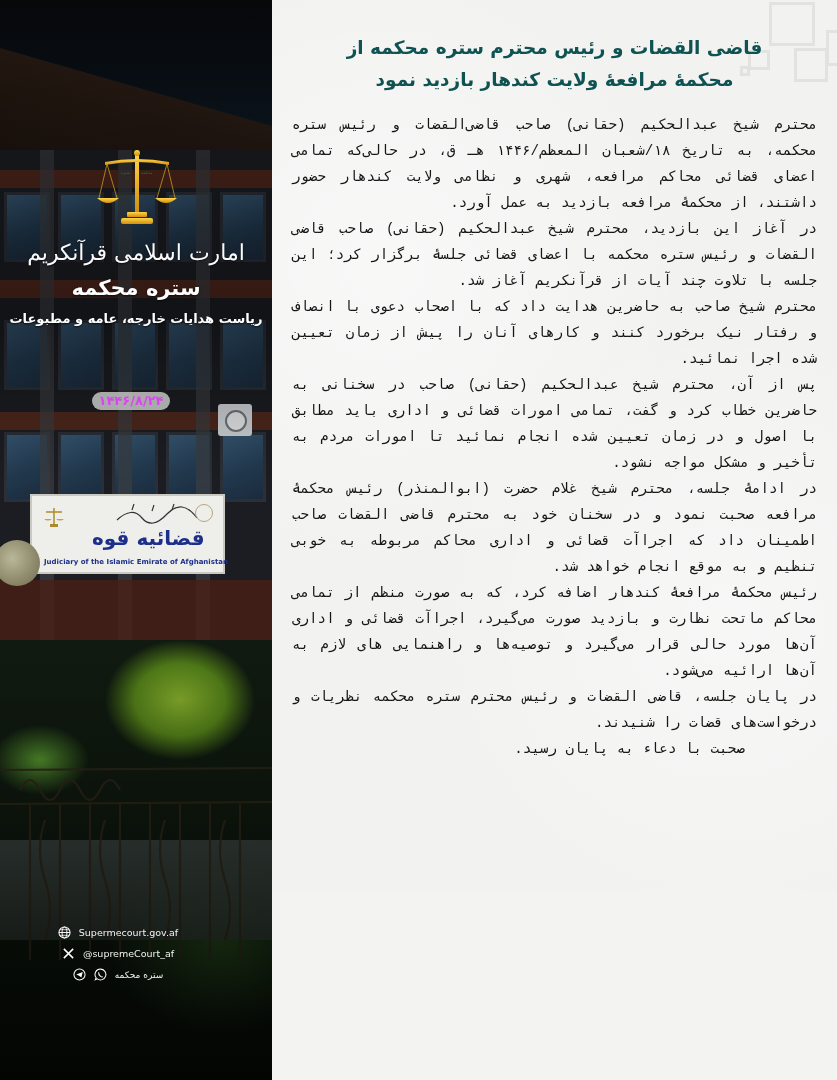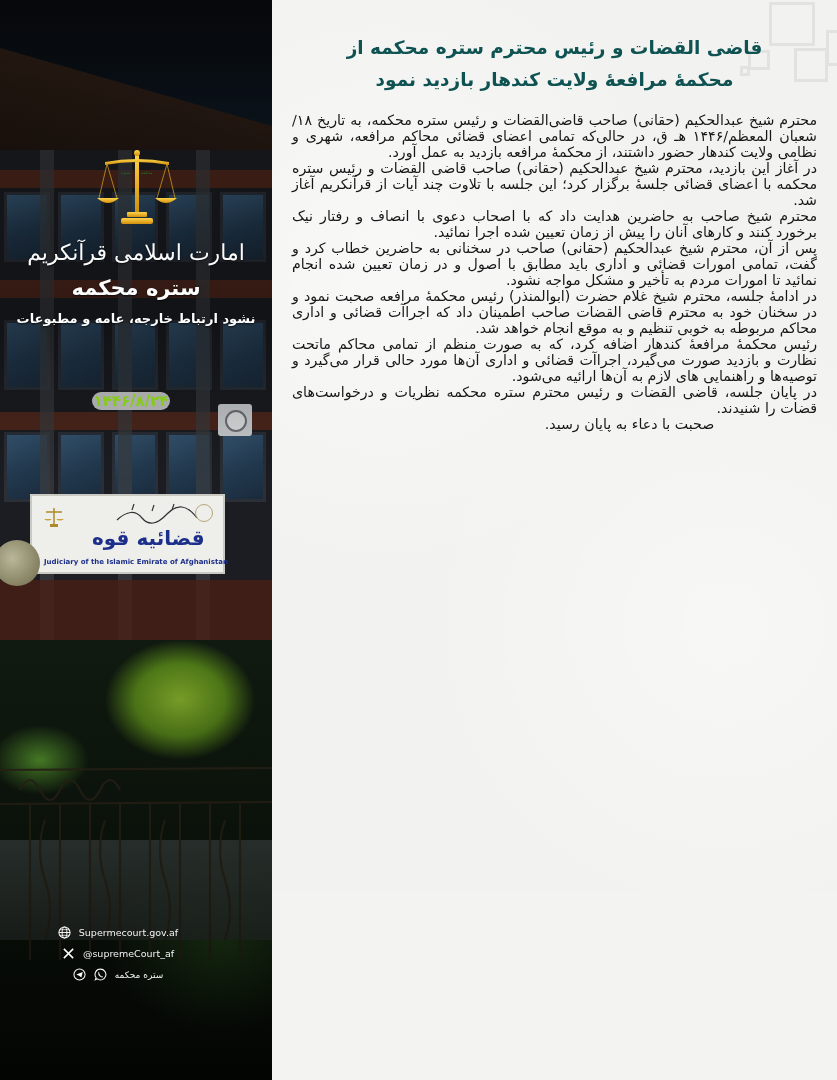--- a/index.html
+++ b/index.html
@@ -94,21 +94,21 @@
     color: #ffffff; font-weight: bold; font-size: 21px; direction: rtl;
     text-shadow: 0 1px 2px rgba(0,0,0,.7);
   }
   .dept-name {
     position: absolute; left: 0; top: 311px; width: 272px; text-align: center;
     color: #ffffff; font-weight: bold; font-size: 13px; direction: rtl;
     text-shadow: 0 1px 2px rgba(0,0,0,.7);
   }
   .date-badge {
     position: absolute; left: 92px; top: 392px; width: 78px; height: 18px; border-radius: 9px;
-    background: rgba(190,190,190,.88); color: #84cc16; font-weight: bold; font-size: 15px;
+    background: rgba(190,190,190,.88); color: #d946ef; font-weight: bold; font-size: 13px;
     text-align: center; line-height: 18px; letter-spacing: 1px;
   }
 
   .contacts { position: absolute; left: 0; top: 922px; width: 236px; }
   .contact-row {
     display: flex; align-items: center; justify-content: center; gap: 8px;
     color: #f2f2f2; font-size: 9.5px; height: 21px;
   }
   .contact-row svg { width: 13px; height: 13px; }
   .contact-row .ar { direction: rtl; font-size: 9px; }
@@ -123,21 +123,21 @@
     overflow: hidden;
   }
   .deco-sq { position: absolute; border: 3px solid #e2e2e0; }
 
   .title {
     position: absolute; left: 0; top: 32px; width: 565px; text-align: center; direction: rtl;
     color: #0e5252; font-weight: bold; font-size: 18.5px; line-height: 32px;
   }
   .body-text {
     position: absolute; left: 20px; top: 112px; width: 525px; direction: rtl; text-align: justify;
-    color: #161616; font-size: 14.2px; line-height: 16px;
+    color: #161616; font-size: 14.2px; line-height: 26px; font-family: Liberation Mono, monospace;
   }
   .body-text p { text-align-last: right; }
   .closing { text-align: center !important; text-align-last: center !important; padding-left: 150px; }
 </style>
 </head>
 <body>
 
 <div class="left-panel">
   <div class="sky"></div>
   <div class="roof"></div>
@@ -229,21 +229,21 @@
     </g>
     <path d="M0 50 Q11 60 22 50Z" fill="url(#gold)"></path>
     <path d="M58 50 Q69 60 80 50Z" fill="url(#gold)"></path>
     <rect x="30" y="64" width="20" height="5" rx="1" fill="url(#gold)"></rect>
     <rect x="24" y="70" width="32" height="6" rx="2" fill="url(#gold)"></rect>
     <text x="24" y="26" font-size="4" fill="#1d7a2a">ستره</text>
     <text x="44" y="26" font-size="4" fill="#1d7a2a">محکمه</text>
   </svg>
   <div class="emirate-calli">امارت اسلامی قرآنکریم</div>
   <div class="court-name">ستره محکمه</div>
-  <div class="dept-name">نشود ارتباط خارجه، عامه و مطبوعات</div>
+  <div class="dept-name">ریاست هدایات خارجه، عامه و مطبوعات</div>
   <div class="date-badge">۱۴۴۶/۸/۲۴</div>
 
   <div class="contacts">
     <div class="contact-row">
       <svg viewBox="0 0 14 14">
         <circle cx="7" cy="7" r="6" stroke="#fff" stroke-width="1.1" fill="none"></circle>
         <ellipse cx="7" cy="7" rx="2.6" ry="6" stroke="#fff" stroke-width="1" fill="none"></ellipse>
         <line x1="1" y1="7" x2="13" y2="7" stroke="#fff" stroke-width="1"></line>
         <line x1="2" y1="4" x2="12" y2="4" stroke="#fff" stroke-width=".8"></line>
         <line x1="2" y1="10" x2="12" y2="10" stroke="#fff" stroke-width=".8"></line>

